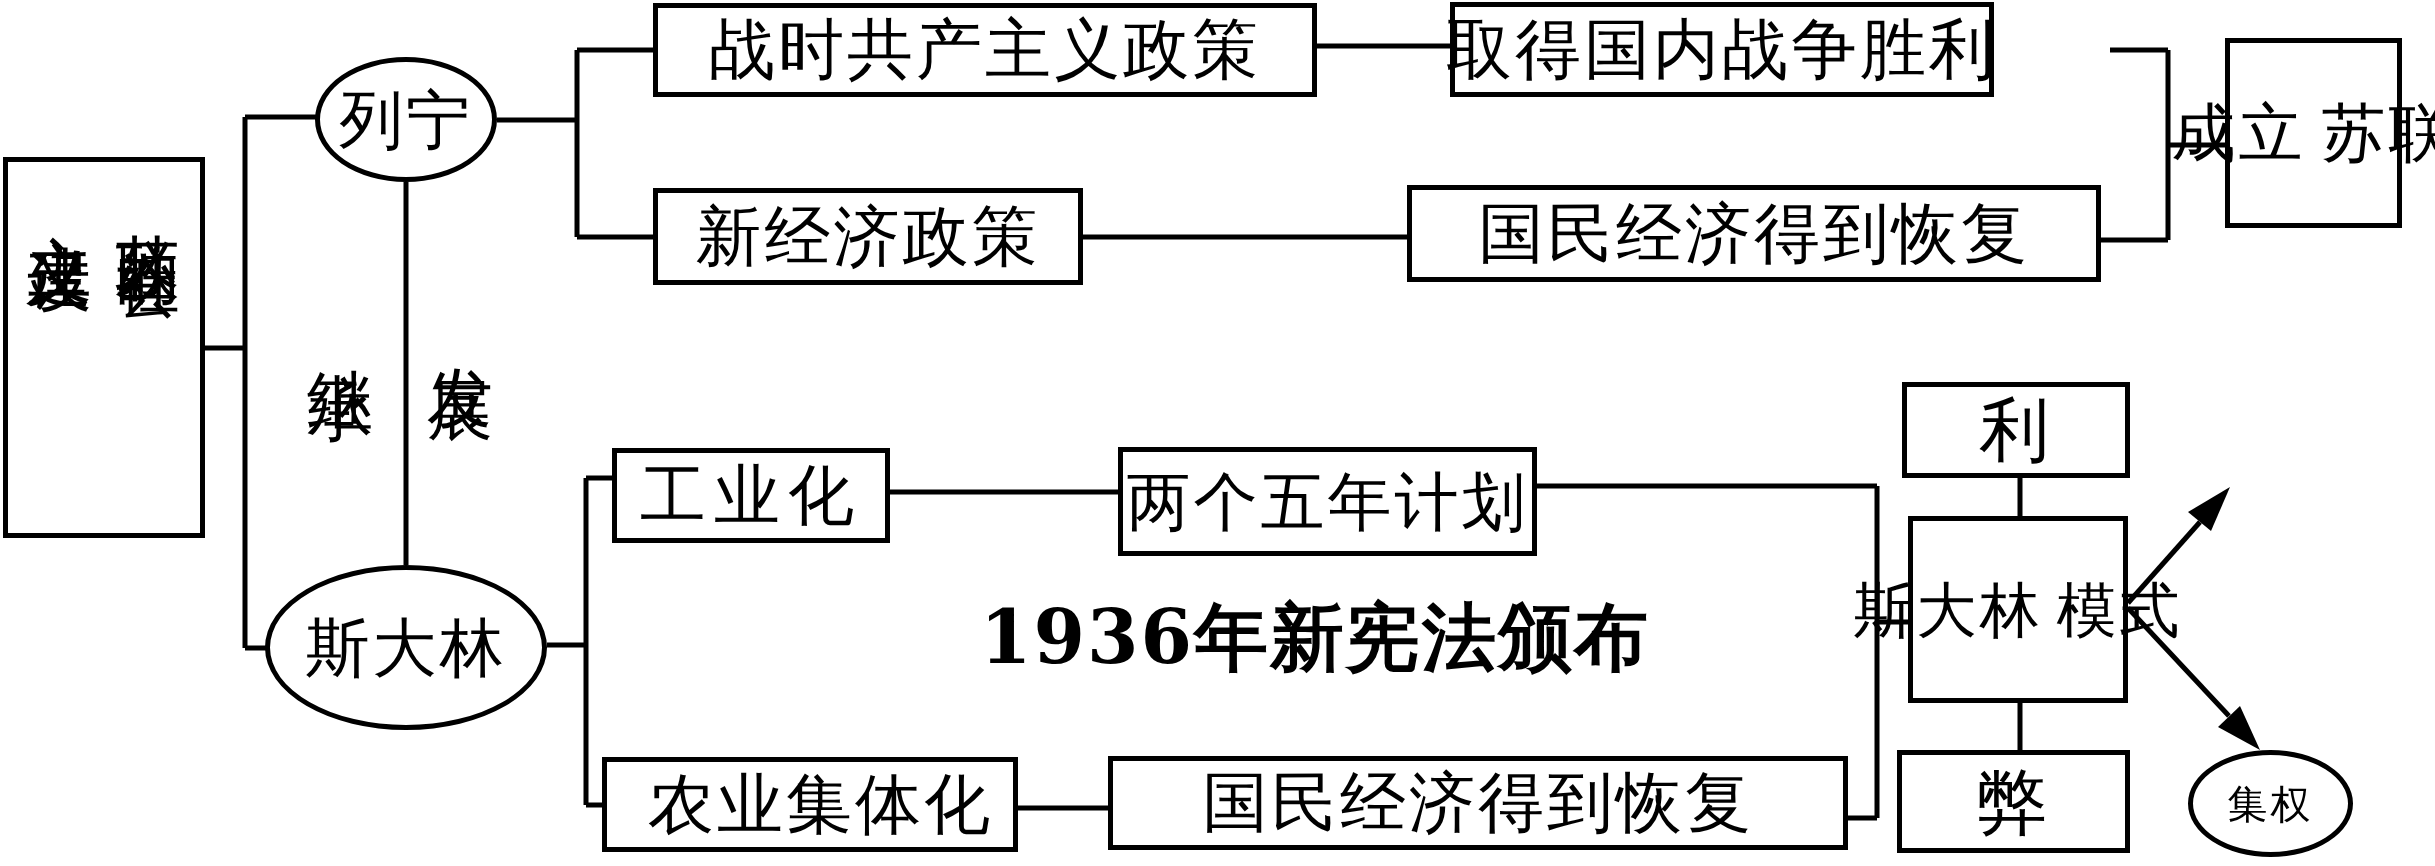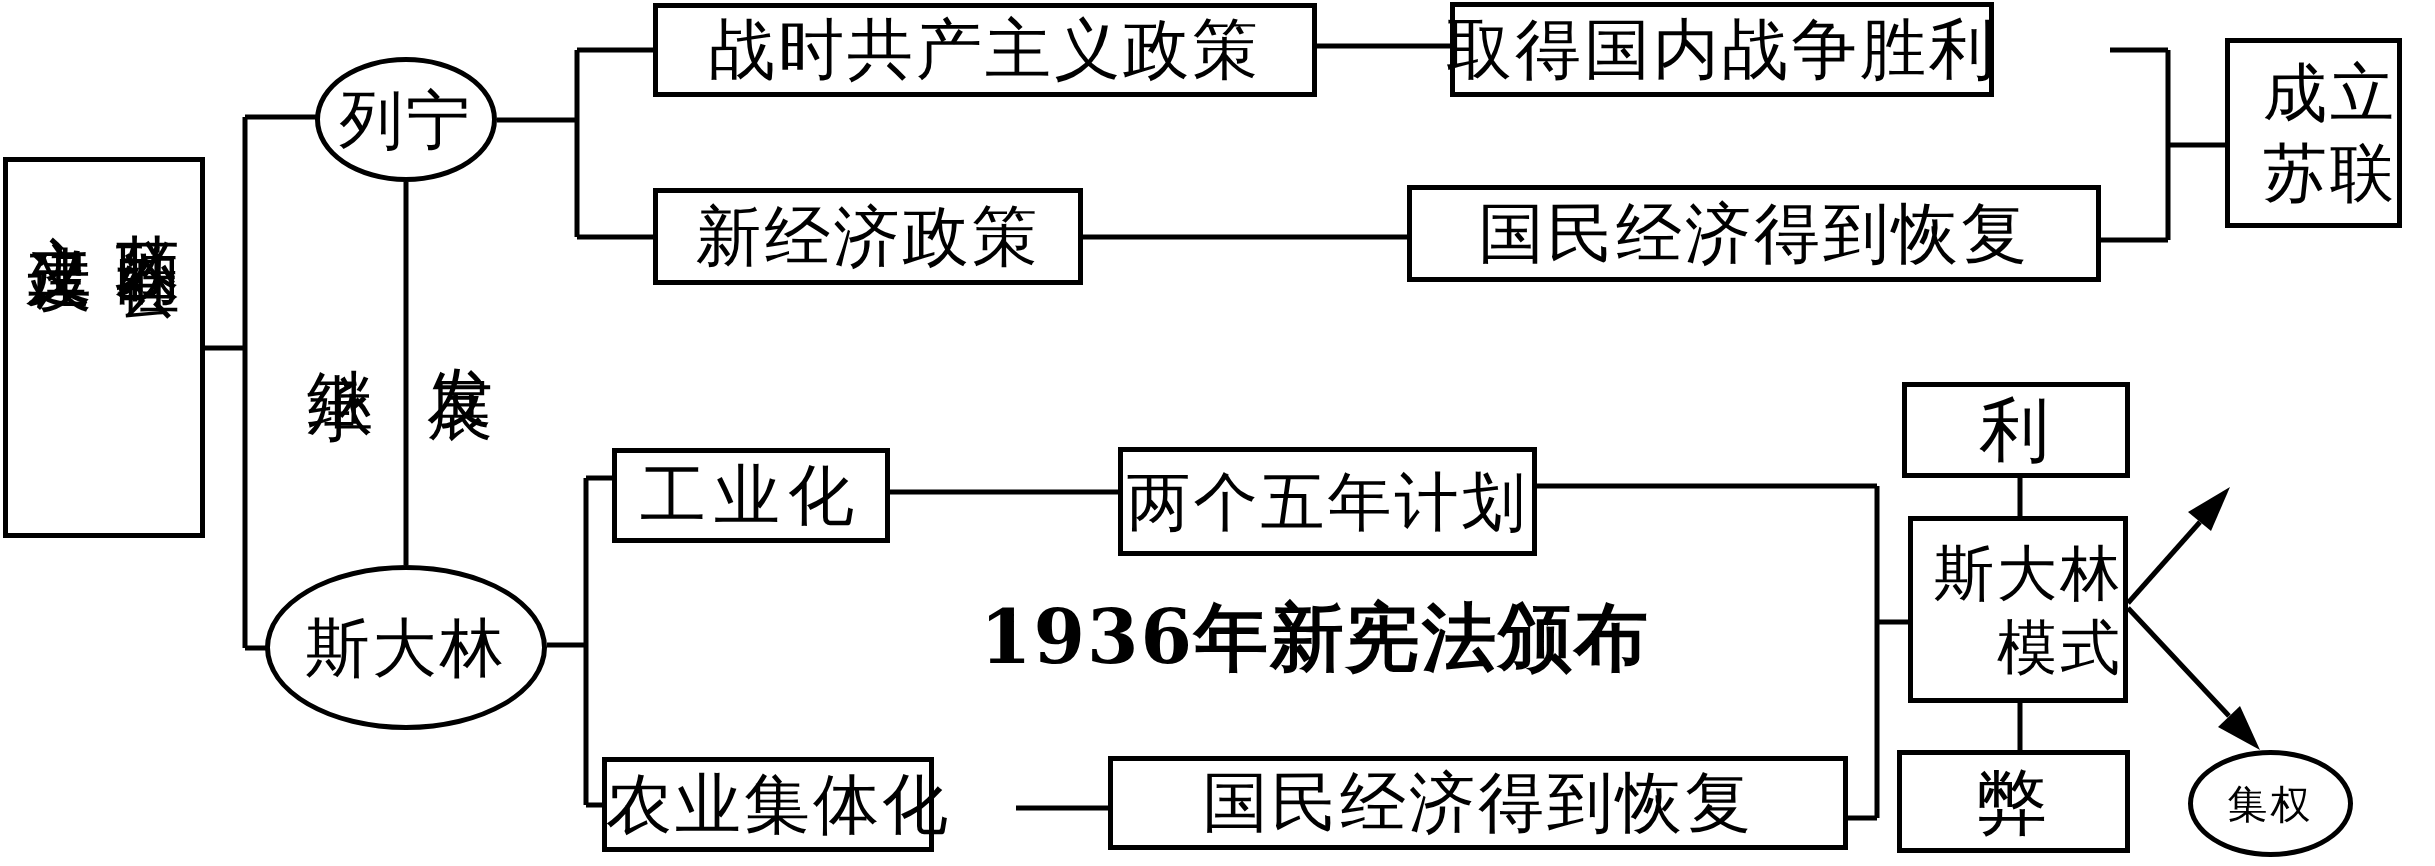--- a/index.html
+++ b/index.html
@@ -8,21 +8,21 @@
     font-family:"DejaVu Serif","Liberation Serif",serif;color:#000;
     overflow:hidden;
   }
   .svg-layer{position:absolute;left:0;top:0;width:2435px;height:866px;}
   .box{
     position:absolute;box-sizing:border-box;border:5px solid #000;background:#fff;
     display:flex;align-items:center;justify-content:center;text-align:center;
     font-size:66px;line-height:1;letter-spacing:3px;white-space:nowrap;
   }
   .ellipse{border-radius:50%;}
-  .two-line{flex-direction:column;gap:16px;align-items:flex-end;}
+  .two-line{flex-direction:row;gap:16px;}
   .vcols{
     position:absolute;box-sizing:border-box;border:5px solid #000;background:#fff;
     display:flex;flex-direction:row;justify-content:center;align-items:flex-start;
     gap:24px;padding-top:20px;
   }
   .vcol{
     writing-mode:vertical-rl;text-orientation:upright;
     font-size:64px;line-height:1;letter-spacing:6px;
   }
   .vlabel{
@@ -77,21 +77,21 @@
   <div class="box" style="left:653px;top:188px;width:430px;height:97px;text-align:center;">新经济政策</div>
   <div class="box" style="left:1407px;top:185px;width:694px;height:97px;">国民经济得到恢复</div>
   <div class="box two-line" style="left:2225px;top:38px;width:177px;height:190px;font-size:64px;">
     <span>成立</span>
     <span>苏联</span>
   </div>
 
   <div class="box" style="left:612px;top:448px;width:278px;height:95px;letter-spacing:8px;">工业化</div>
   <div class="box" style="left:1118px;top:447px;width:419px;height:109px;font-size:64px;">两个五年计划</div>
   <div class="freetext" style="left:980px;top:600px;font-weight:bold;">1936年新宪法颁布</div>
-  <div class="box" style="left:602px;top:757px;width:332px;height:95px;padding-left:21px;">农业集体化</div>
+  <div class="box" style="left:602px;top:757px;width:416px;height:95px;padding-left:21px;">农业集体化</div>
   <div class="box" style="left:1108px;top:756px;width:740px;height:94px;">国民经济得到恢复</div>
 
   <div class="box" style="left:1902px;top:382px;width:228px;height:96px;font-size:70px;">利</div>
   <div class="box two-line" style="left:1908px;top:516px;width:220px;height:187px;font-size:60px;gap:14px;">
     <span>斯大林</span>
     <span>模式</span>
   </div>
   <div class="box" style="left:1897px;top:750px;width:233px;height:103px;font-size:70px;">弊</div>
 
   <div class="box ellipse" style="left:2188px;top:750px;width:165px;height:107px;font-size:40px;">集权</div>

